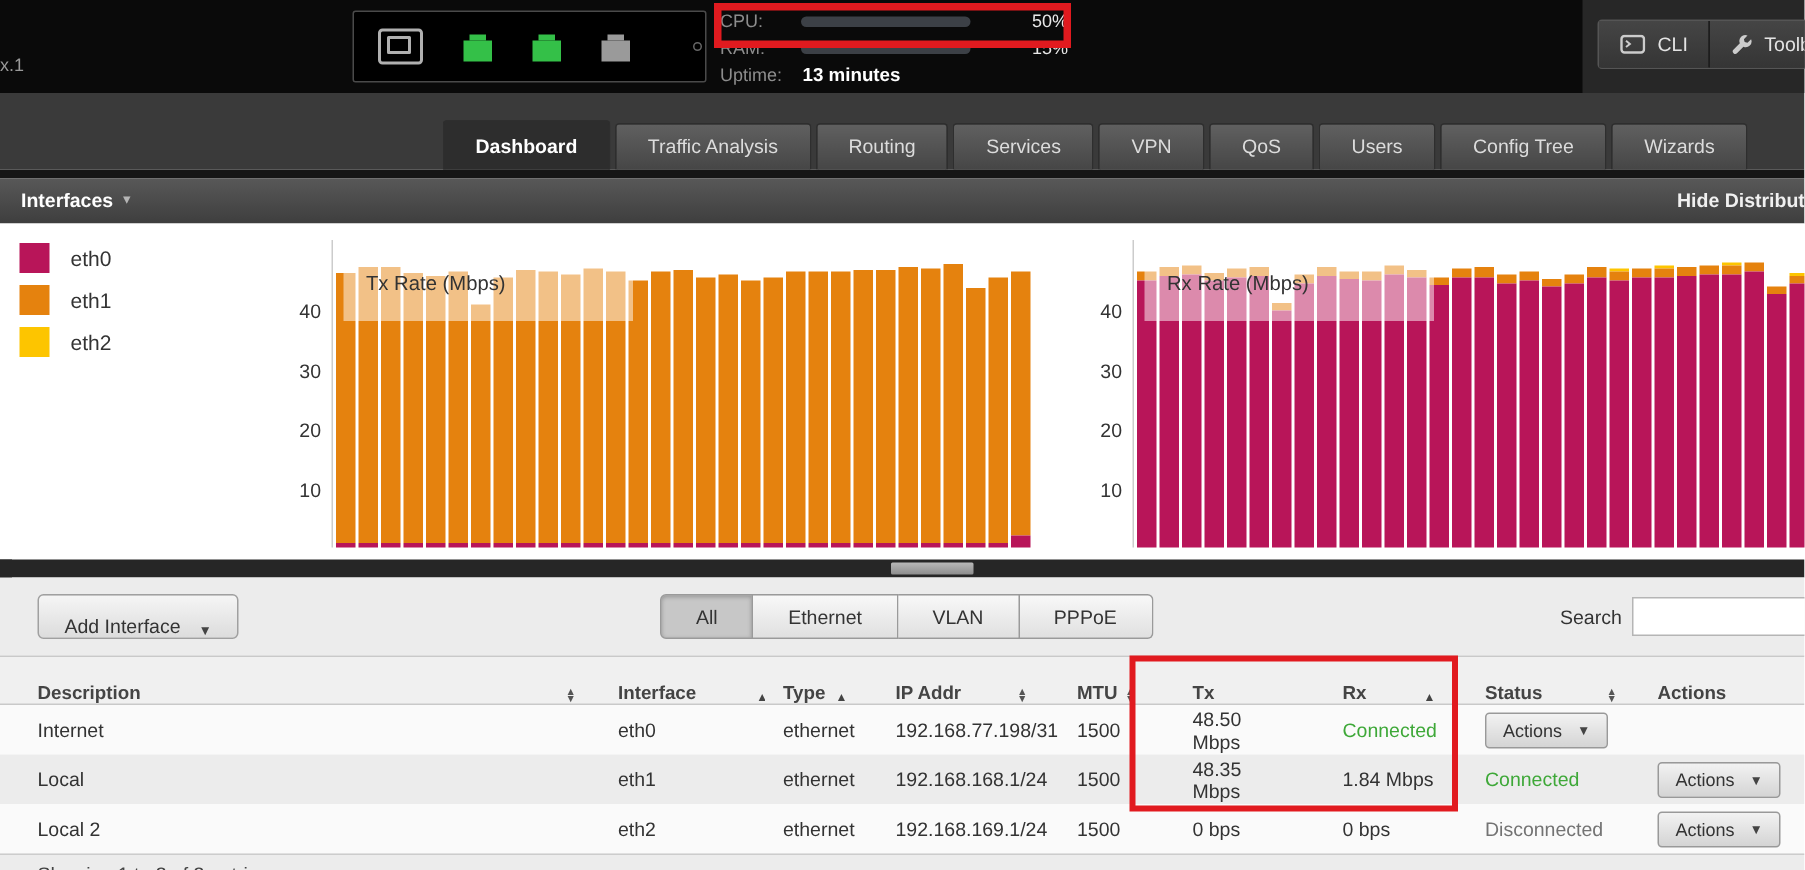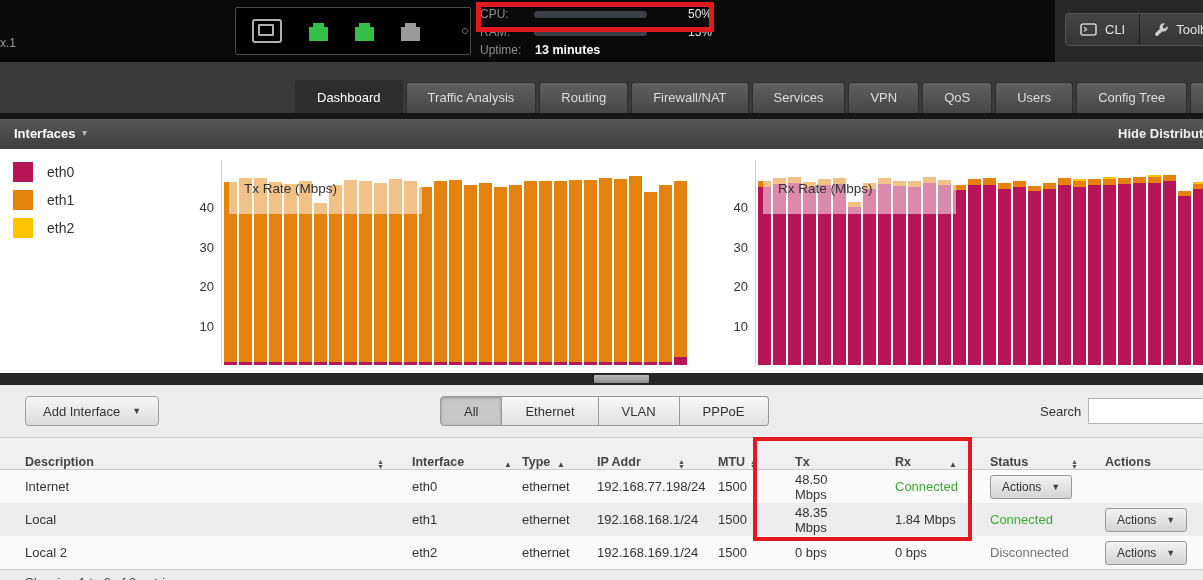--- a/index.html
+++ b/index.html
@@ -32,21 +32,21 @@
   .top-btn { display: flex; align-items: center; gap: 8px; padding: 8px 14px; background: linear-gradient(#454545,#353535);
              color: #e3e3e3; font-size: 13px; white-space: nowrap; }
   .top-btn + .top-btn { border-left: 1px solid #1d1d1d; }
 
   
   .tabbar { position: absolute; left: 0; top: 62px; width: 100%; height: 51px; background: #3a3a3a;
             display: flex; align-items: flex-end; padding-left: 295px; gap: 3px; }
   .tab { height: 31px; line-height: 30px; padding: 0 21px; background: linear-gradient(#606060,#464646);
          color: #dcdcdc; font-size: 13px; border: 1px solid #2e2e2e; border-bottom: none;
          border-radius: 3px 3px 0 0; white-space: nowrap; flex: none; }
-  .tab.active { background: #2d2d2d; color: #fff; height: 33px; line-height: 33px; }
+  .tab.active { background: #2d2d2d; color: #fff; height: 33px; line-height: 33px; font-weight: bold; }
   .tab-underline { position: absolute; left: 0; top: 113px; width: 100%; height: 6px; background: #161616; }
 
   
   .section-bar { position: absolute; left: 0; top: 119px; width: 100%; height: 30px;
                  background: linear-gradient(#585858,#3e3e3e); overflow: hidden; }
   .section-title { position: absolute; left: 14px; top: 7px; color: #fff; font-size: 13px; font-weight: bold; }
   .section-caret { position: absolute; left: 82px; top: 8px; color: #b5b5b5; font-size: 10px; }
   .hide-dist { position: absolute; left: 1118px; top: 7px; color: #f0f0f0; font-size: 13px; font-weight: bold; white-space: nowrap; }
 
   
@@ -70,21 +70,21 @@
 
   
   .hscroll { position: absolute; left: 0; top: 373px; width: 100%; height: 12px; background: #262626; }
   .hscroll-thumb { position: absolute; left: 594px; top: 2px; width: 55px; height: 8px;
                    background: linear-gradient(#b8b8b8,#8d8d8d); border-radius: 1px; }
   .left-strip { position: absolute; left: 0; top: 373px; width: 8px; height: 57px; background: #262626; }
 
   
   .toolbar { position: absolute; left: 0; top: 385px; width: 100%; height: 52px; background: #ececec; }
   .btn { background: linear-gradient(#f5f5f5,#dcdcdc); border: 1px solid #a0a0a0; border-radius: 4px;
-         font-size: 13px; color: #333; display: inline-flex; align-items: center; }
+         font-size: 13px; color: #333; display: inline-flex; align-items: flex-end; }
   .add-btn { position: absolute; left: 25px; top: 11px; height: 30px; padding: 0 17px; }
   .caret { font-size: 9px; color: #444; margin-left: 12px; }
   .filters { position: absolute; left: 440px; top: 11px; display: flex; }
   .filter { height: 30px; padding: 0 23px; background: linear-gradient(#f8f8f8,#e0e0e0); border: 1px solid #9a9a9a;
             border-left: none; font-size: 13px; color: #333; display: flex; align-items: center; }
   .filter:first-child { border-left: 1px solid #9a9a9a; border-radius: 4px 0 0 4px; }
   .filter:last-child { border-radius: 0 4px 4px 0; }
   .filter.active { background: #c7c7c7; box-shadow: inset 0 1px 3px rgba(0,0,0,0.25); }
   .search-wrap { position: absolute; left: 1040px; top: 13px; display: flex; align-items: center; }
   .search-label { font-size: 13px; color: #333; margin-right: 7px; }
@@ -174,21 +174,20 @@
           <span>Toolbox</span>
         </div>
       </div>
     </div>
   </div>
 
   <div class="tabbar" id="tabbar">
       <div class="tab active">Dashboard</div>
       <div class="tab">Traffic Analysis</div>
       <div class="tab">Routing</div>
-      <div class="tab">Firewall/NAT</div>
       <div class="tab">Services</div>
       <div class="tab">VPN</div>
       <div class="tab">QoS</div>
       <div class="tab">Users</div>
       <div class="tab">Config Tree</div>
       <div class="tab">Wizards</div>
     </div>
   <div class="tab-underline"></div>
 
   <div class="section-bar">
@@ -546,21 +545,21 @@
       </div>
       <div class="th">
         <span>Actions</span>
       </div>
     </div>
   <div class="tbody" id="tbody">
       <div class="tr grid-row">
         <div class="td">Internet</div>
         <div class="td">eth0</div>
         <div class="td">ethernet</div>
-        <div class="td">192.168.77.198/24</div>
+        <div class="td">192.168.77.198/31</div>
         <div class="td">1500</div>
         <div class="td">48.50 Mbps</div>
         <div class="td status-Connected">Connected</div>
         <div class="td">
           <span class="actions-btn">
             <span>Actions</span>
             <span class="caret">▼</span>
           </span>
         </div>
       </div>

